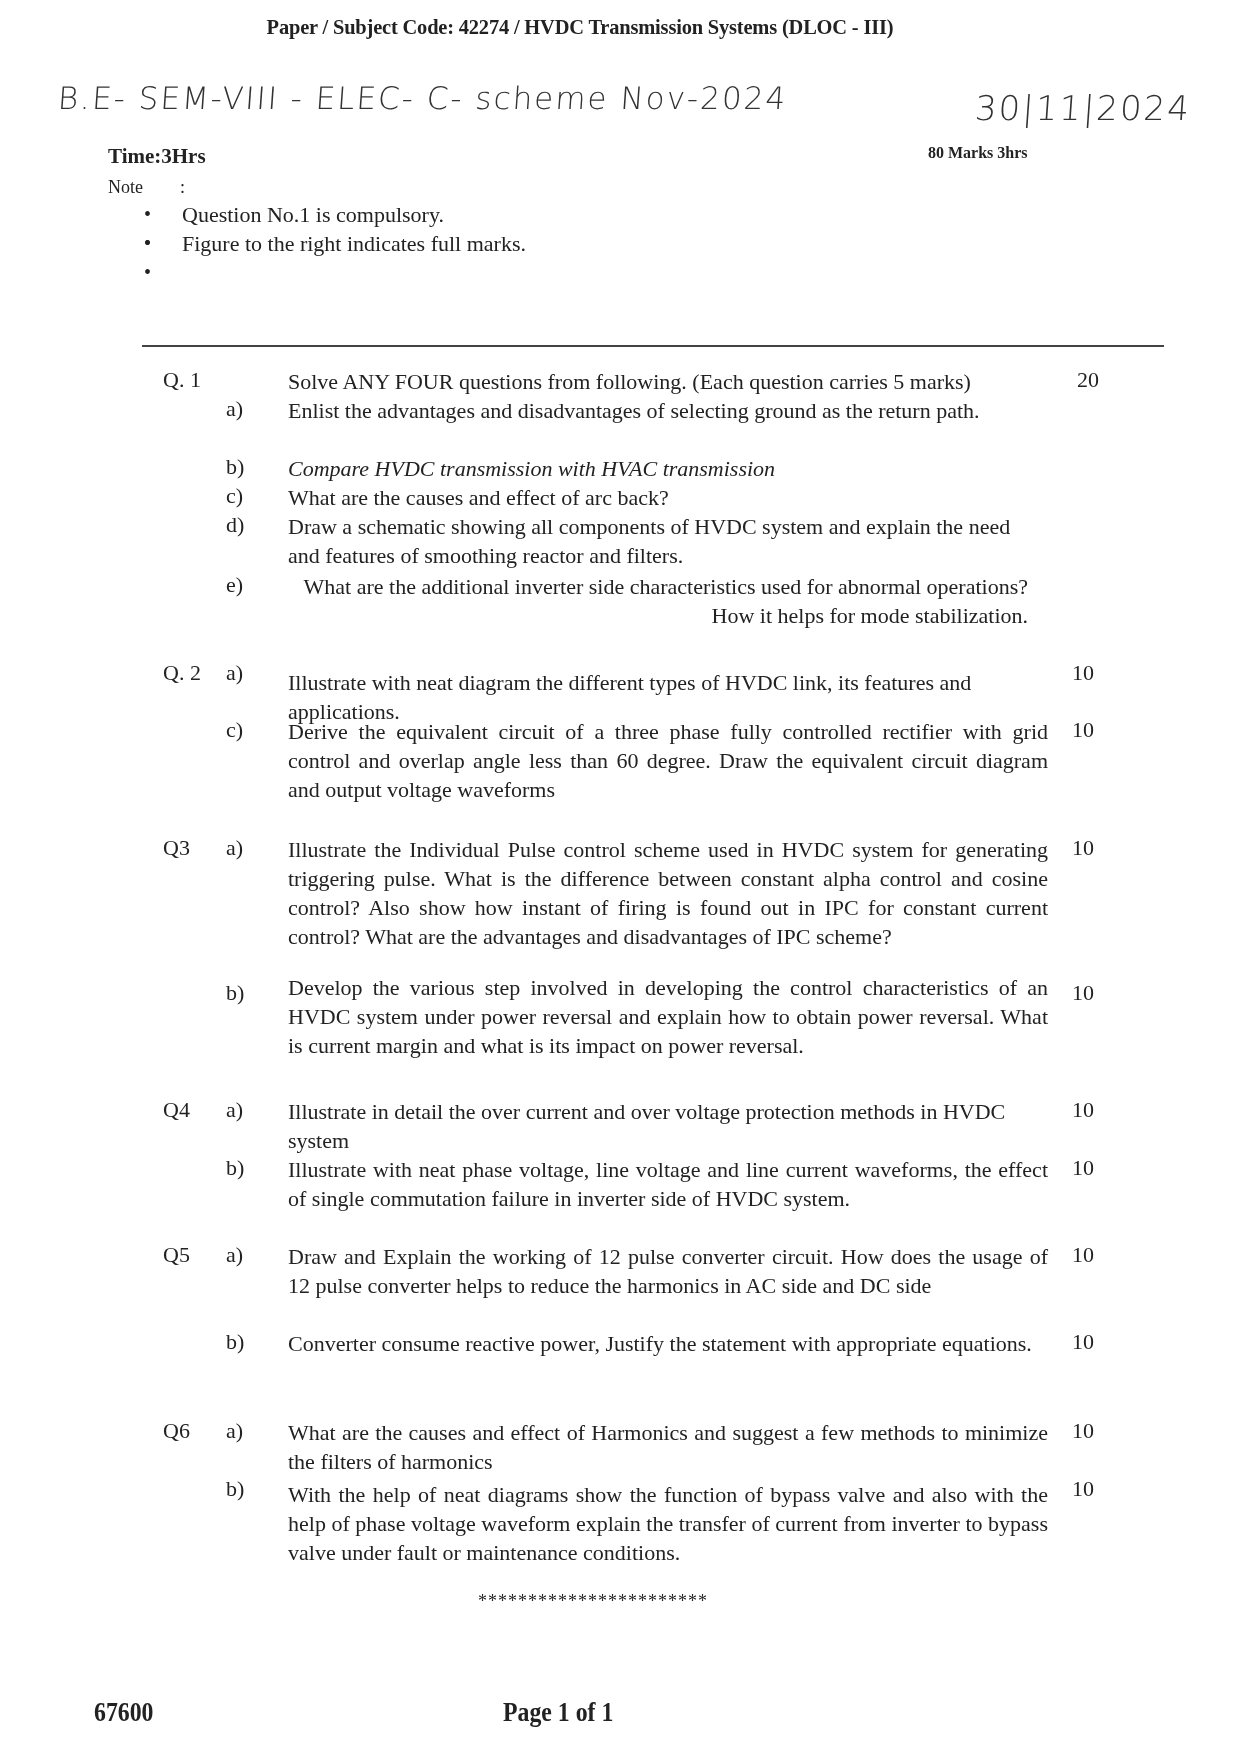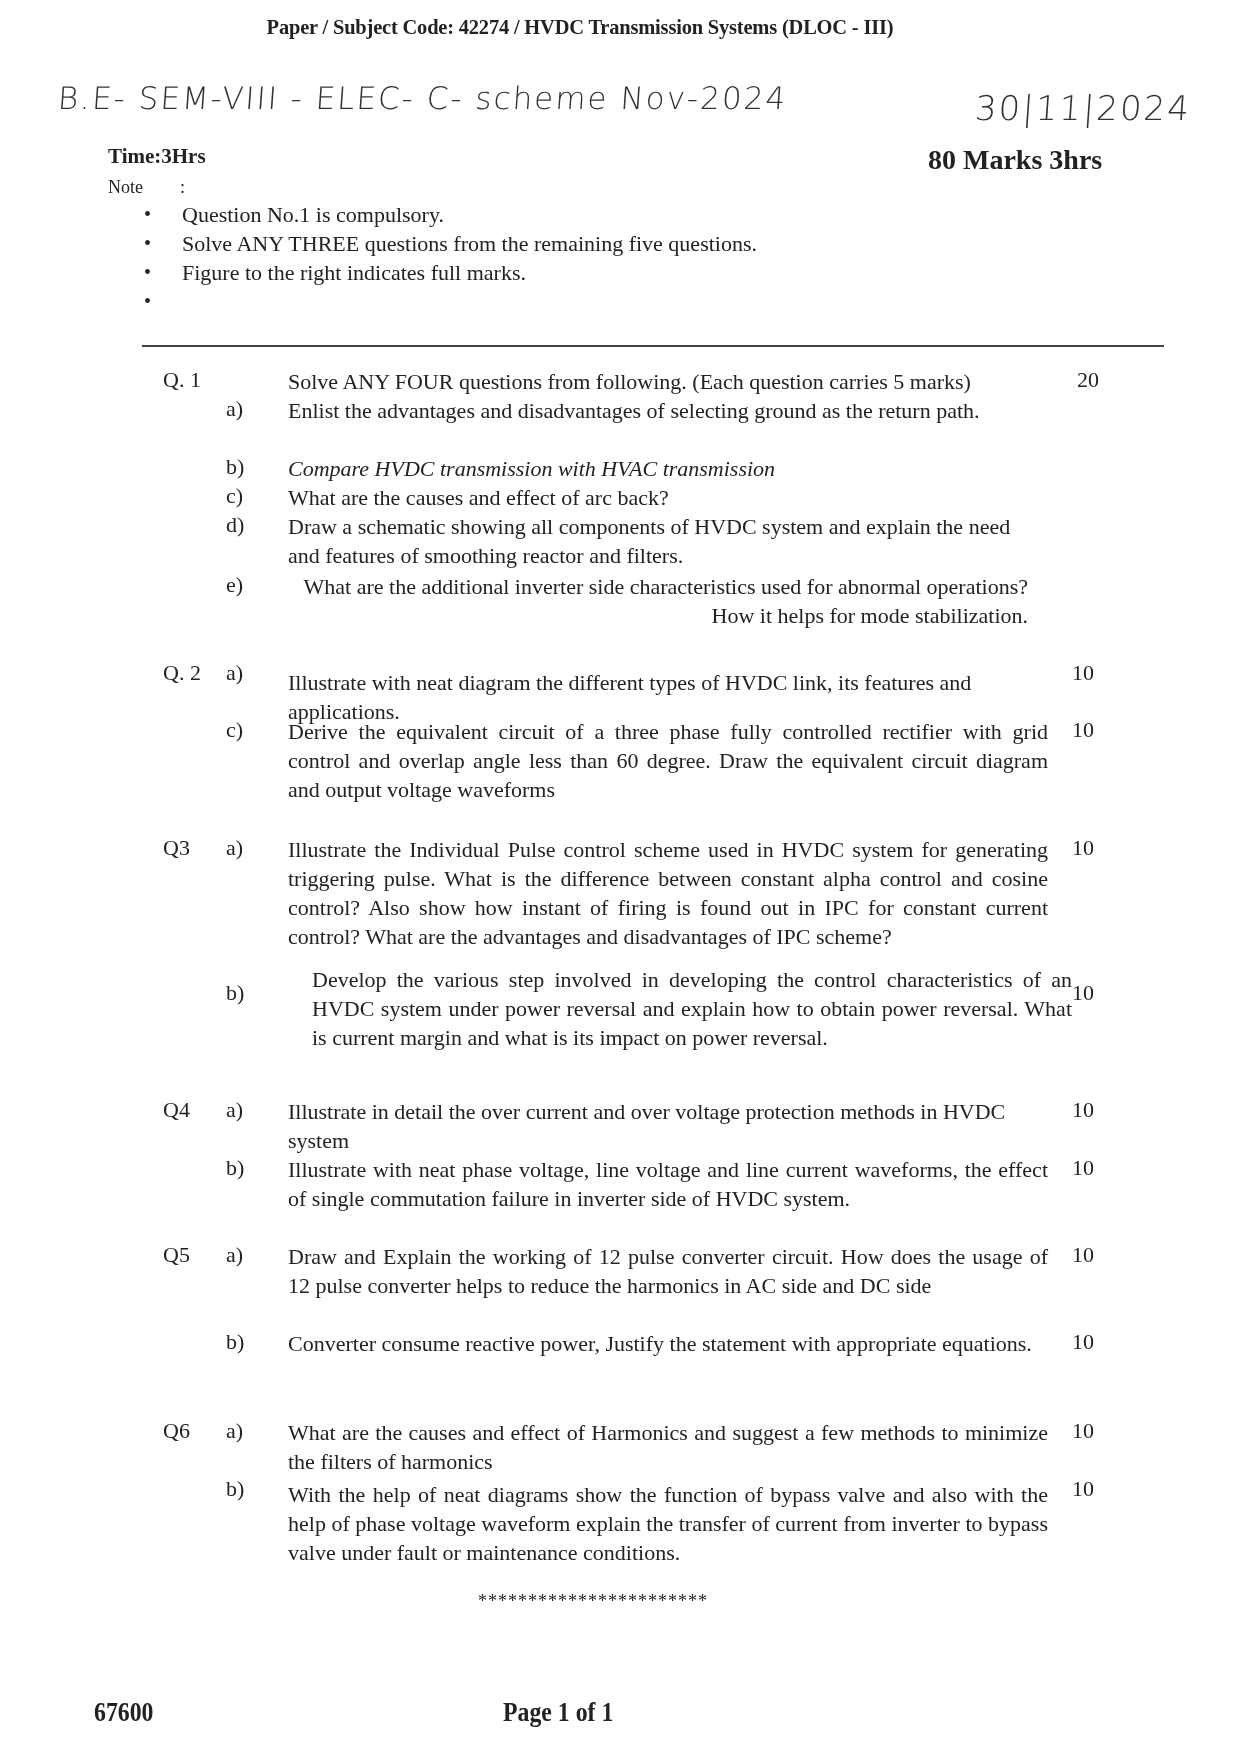--- a/index.html
+++ b/index.html
@@ -13,21 +13,21 @@
       font-weight: bold; font-size: 22px; letter-spacing: -0.2px;
       transform: scaleX(0.93); transform-origin: center;
     }
     .hand {
       font-family: "DejaVu Sans", sans-serif; font-weight: 200; color: #333;
       font-size: 31px; letter-spacing: 2px; transform: skewX(-4deg);
     }
     .hand-header { left: 58px; top: 80px; }
     .hand-date { left: 975px; top: 88px; font-size: 34px; }
     .time { left: 108px; top: 144px; font-size: 21px; font-weight: bold; }
-    .marks-total { left: 928px; top: 144px; font-size: 28px; font-weight: bold; }
+    .marks-total { left: 928px; top: 144px; font-size: 16px; font-weight: bold; }
     .note { left: 108px; top: 177px; font-size: 18px; }
     .note-colon { left: 180px; top: 177px; font-size: 18px; }
     .bullets { left: 140px; top: 200px; margin: 0; padding: 0; list-style: none; }
     .bullets li { font-size: 22px; line-height: 29px; position: relative; padding-left: 42px; }
     .bullets li .dot { position: absolute; left: 4px; top: 0; font-size: 20px; }
     .rule { left: 142px; top: 345px; width: 1022px; height: 0; border-top: 2px solid #444; }
     .q { position: absolute; left: 0; width: 1240px; font-size: 22px; }
     .qnum { position: absolute; left: 163px; }
     .sub { position: absolute; left: 226px; }
     .text { position: absolute; left: 288px; width: 760px; line-height: 29px; text-align: justify; }
@@ -42,21 +42,21 @@
 <div class="abs title">Paper / Subject Code: 42274 / HVDC Transmission Systems (DLOC - III)</div>
 <div class="abs hand hand-header">B.E- SEM-VIII - ELEC- C- scheme Nov-2024</div>
 <div class="abs hand hand-date">30|11|2024</div>
 <div class="abs time">Time:3Hrs</div>
 <div class="abs marks-total">80 Marks 3hrs</div>
 
 <div class="abs note">Note</div>
 <div class="abs note-colon">:</div>
 <ul class="abs bullets">
   <li><span class="dot">•</span><span>Question No.1 is compulsory.</span></li>
-  <li><span class="dot">•</span><span>Solve ANY THREE questions from the remaining five questions.</span></li>
+  <li><span class="dot">•</span></li>
   <li><span class="dot">•</span><span>Figure to the right indicates full marks.</span></li>
   <li><span class="dot">•</span></li>
 </ul>
 
 <div class="abs rule"></div>
 
 <div class="q" style="top:367px;">
   <span class="qnum" style="top:0;">Q. 1</span>
   <span class="text" style="top:0; width:790px;">Solve ANY FOUR questions from following. (Each question carries 5 marks)</span>
   <span class="marks" style="top:0; left:1077px;">20</span>
@@ -88,21 +88,21 @@
   <span class="marks" style="top:57px;">10</span>
 </div>
 
 <div class="q" style="top:835px;">
   <span class="qnum">Q3</span>
   <span class="sub" style="top:0;">a)</span>
   <span class="text" style="top:0;">Illustrate the Individual Pulse control scheme used in HVDC system for generating triggering pulse. What is the difference between constant alpha control and cosine control? Also show how instant of firing is found out in IPC for constant current control? What are the advantages and disadvantages of IPC scheme?</span>
   <span class="marks" style="top:0;">10</span>
 
   <span class="sub" style="top:145px;">b)</span>
-  <span class="text" style="top:130px;margin-left:24px;">Develop the various step involved in developing the control characteristics of an HVDC system under power reversal and explain how to obtain power reversal. What is current margin and what is its impact on power reversal.</span>
+  <span class="text" style="top:138px;">Develop the various step involved in developing the control characteristics of an HVDC system under power reversal and explain how to obtain power reversal. What is current margin and what is its impact on power reversal.</span>
   <span class="marks" style="top:145px;">10</span>
 </div>
 
 <div class="q" style="top:1097px;">
   <span class="qnum">Q4</span>
   <span class="sub" style="top:0;">a)</span>
   <span class="text" style="top:0; width:740px; text-align:left;">Illustrate in detail the over current and over voltage protection methods in HVDC system</span>
   <span class="marks" style="top:0;">10</span>
 
   <span class="sub" style="top:58px;">b)</span>

